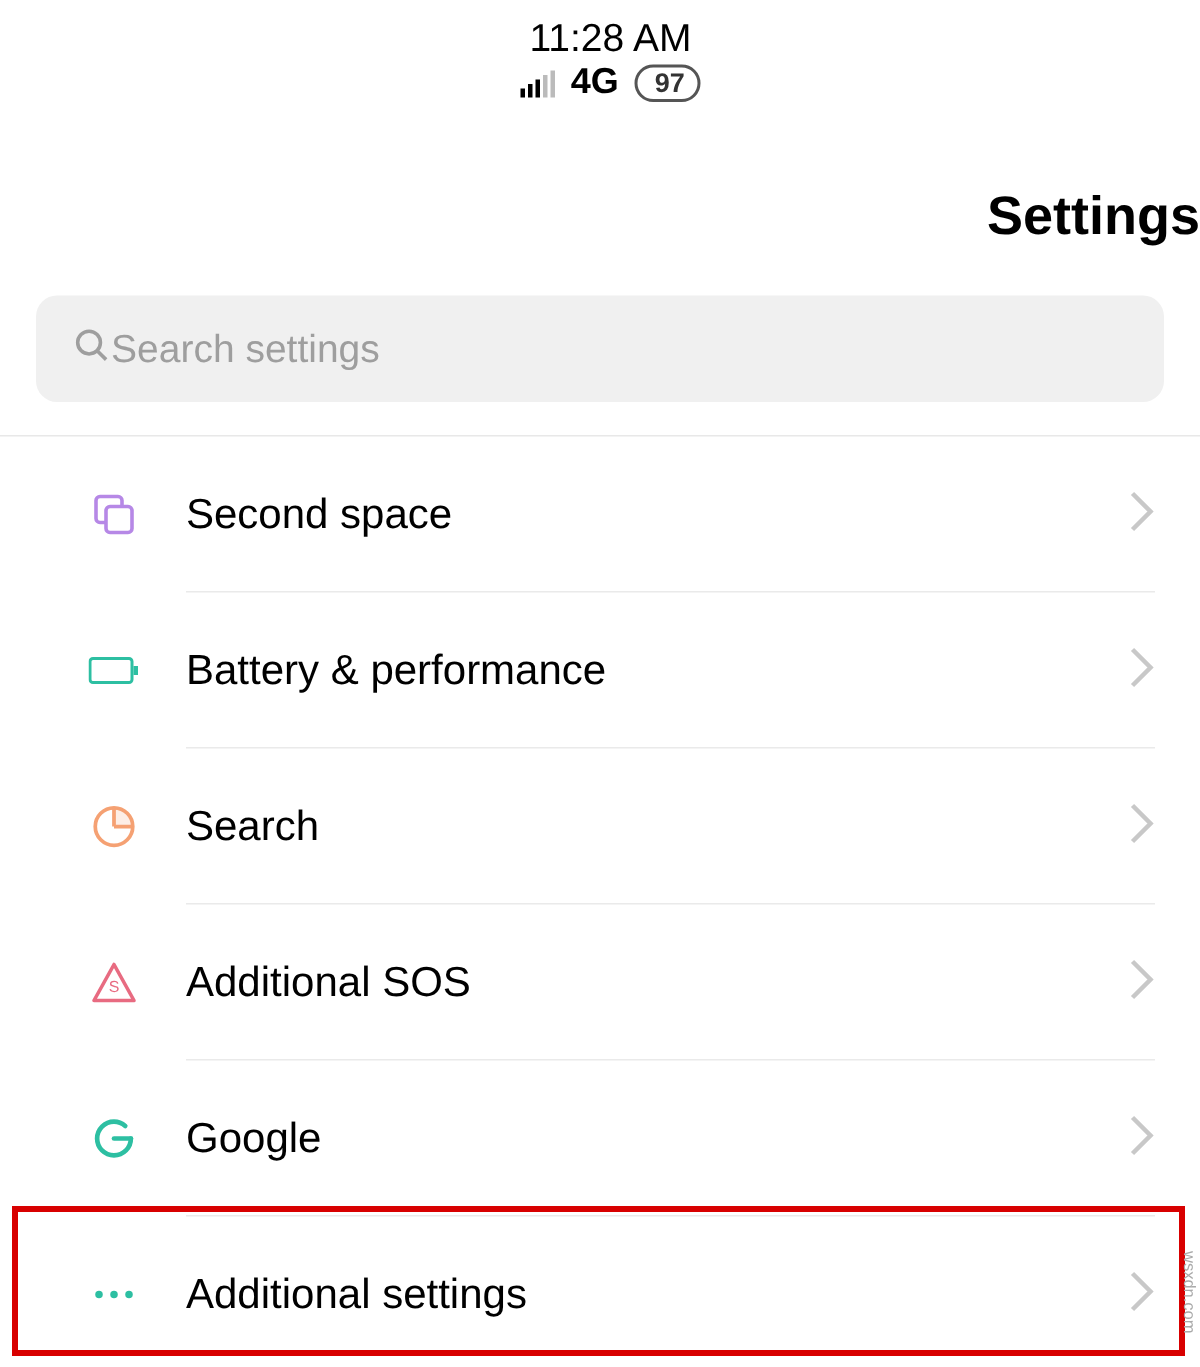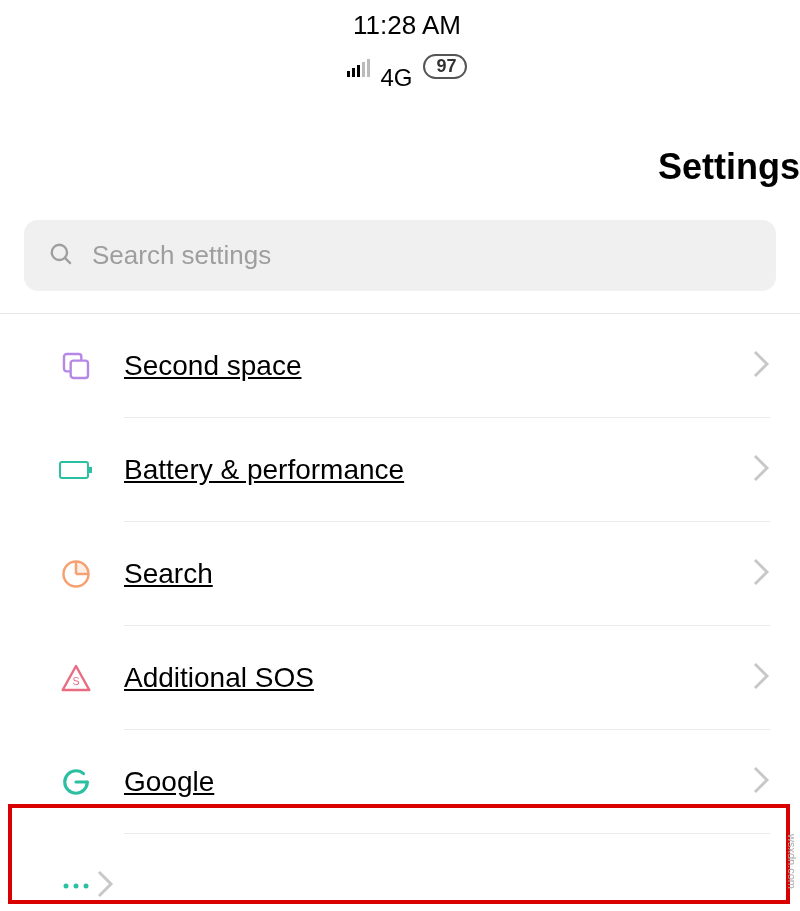--- a/index.html
+++ b/index.html
@@ -23,21 +23,21 @@
     flex-direction: column;
   }
   .status-right {
     display: flex;
     align-items: center;
     gap: 10px;
   }
   .signal-icon { display:flex; align-items:flex-end; gap:2px; height:20px;}
   .signal-icon span { width:3px; background:#000; }
   .signal-icon span.dim { background:#bbb; }
-  .network { font-size: 24px; font-weight: 400; margin-top: 23px; }
+  .network { font-size: 24px; font-weight: 700; }
   .battery-pill {
     border: 2.5px solid #555;
     border-radius: 14px;
     padding: 0px 8px;
     font-size: 18px;
     font-weight: 600;
     min-width: 44px;
     text-align: right;
     color:#333;
   }
@@ -47,35 +47,33 @@
     font-weight: 700;
     padding: 48px 0 32px 0;
   }
   .search-wrapper { padding: 0 24px 22px 24px; }
   .search-bar {
     background: #f0f0f0;
     border-radius: 14px;
     display: flex;
     align-items: center;
     padding: 20px 24px;
-    gap: 18px;
   }
   .search-bar .placeholder {
     color: #9e9e9e;
     font-size: 26px;
   }
   .divider-full { height:1px; background:#e8e8e8; }
   .list { }
   .item {
     display: flex;
     align-items: center;
     padding: 0 30px 0 56px;
     height: 104px;
     position: relative;
-    text-decoration: underline;
   }
   .item-icon {
     width: 40px;
     display:flex;
     align-items:center;
     justify-content:center;
     flex-shrink:0;
   }
   .item-label {
     flex: 1;
@@ -233,20 +231,21 @@
   </div>
 
   <div class="item">
     <span class="item-icon">
       <svg width="30" height="10" viewBox="0 0 30 10">
         <circle cx="5" cy="5" r="2.5" fill="#2dbfa2"></circle>
         <circle cx="15" cy="5" r="2.5" fill="#2dbfa2"></circle>
         <circle cx="25" cy="5" r="2.5" fill="#2dbfa2"></circle>
       </svg>
     </span>
+    <span class="item-label">Additional settings</span>
     <span class="chevron">
       <svg width="18" height="30" viewBox="0 0 12 20" fill="none" stroke="#c8c8c8" stroke-width="2">
           <polyline points="2,2 10,10 2,18"></polyline>
         </svg>
     </span>
   </div>
 
 </div>
 
 <div class="highlight-box"></div>

